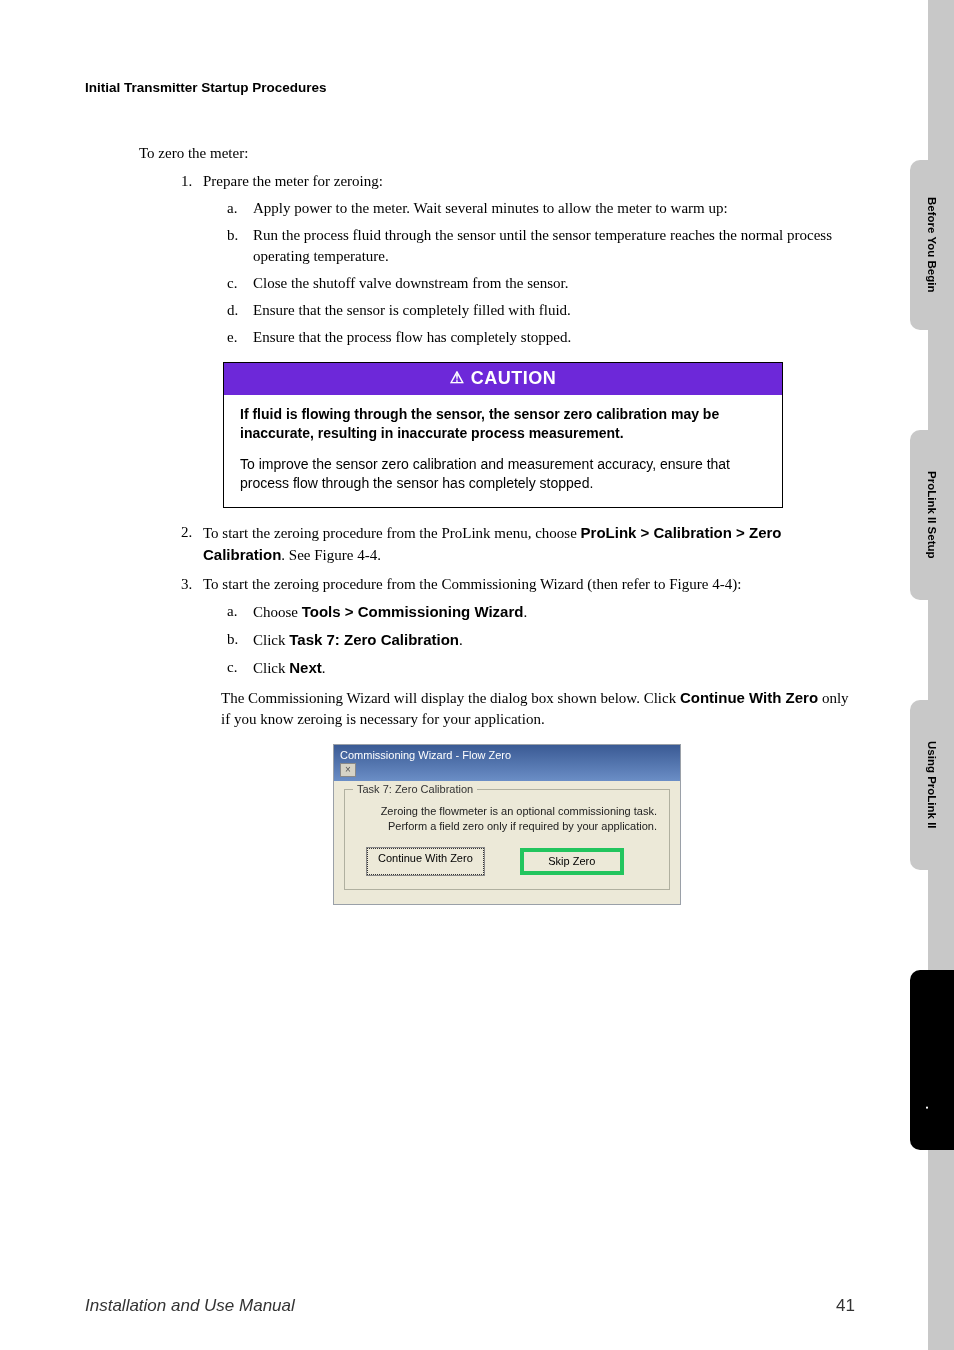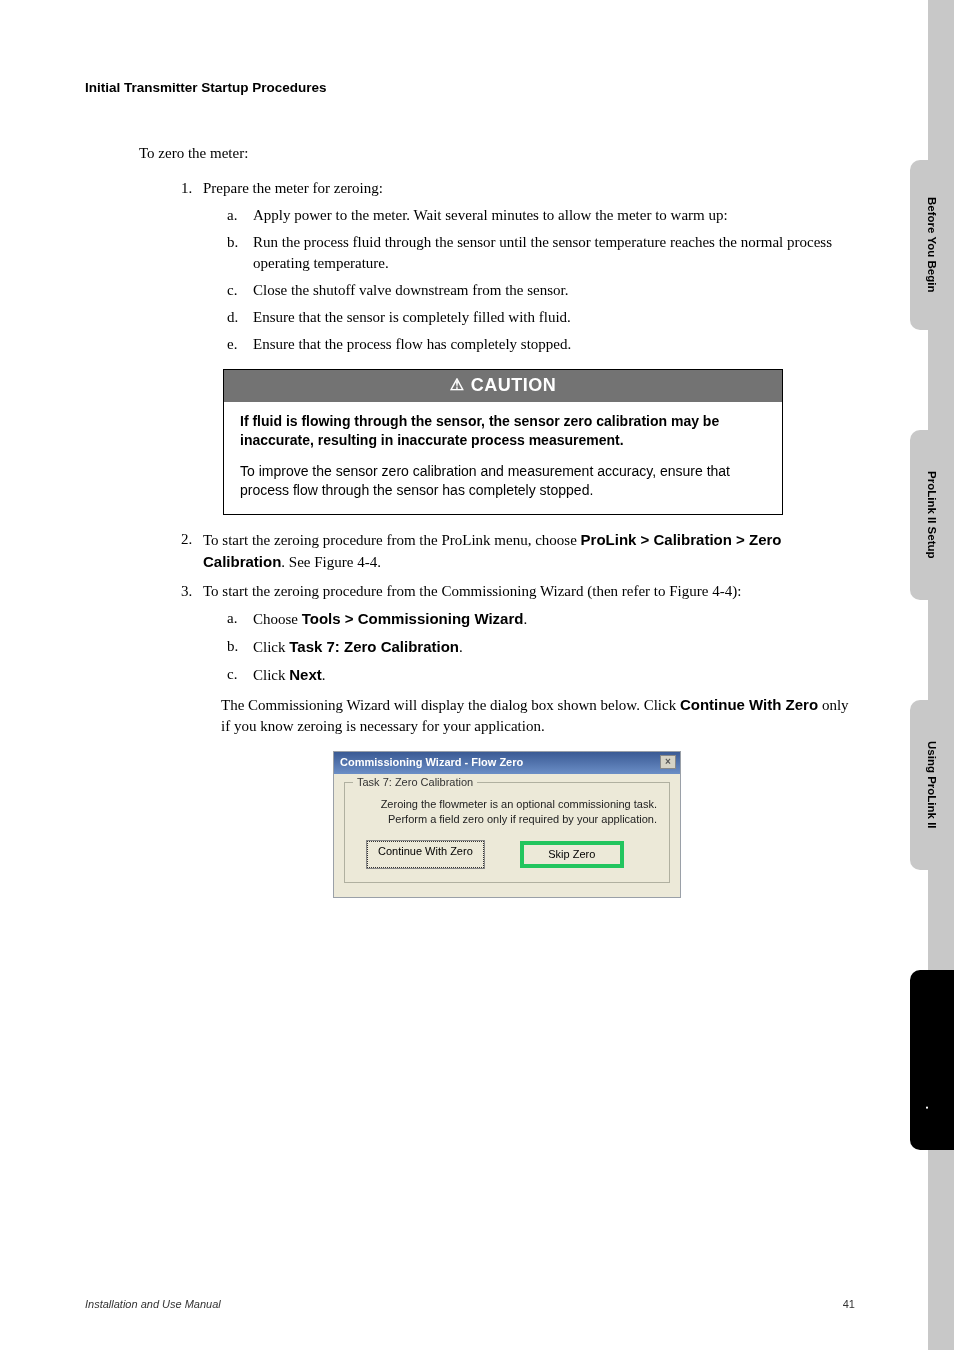--- a/index.html
+++ b/index.html
@@ -23,21 +23,21 @@
     font-weight: bold;
     font-size: 13.5px;
     margin-bottom: 48px;
   }
   .body-text {
     font-size: 15px;
     line-height: 1.4;
   }
   .intro {
     margin-left: 54px;
-    margin-bottom: 14px;
+    margin-bottom: 7px;
   }
   ol.level1 {
     list-style: none;
     margin-left: 96px;
   }
   ol.level1 > li {
     position: relative;
     margin-bottom: 8px;
     padding-left: 22px;
   }
@@ -77,21 +77,21 @@
     left: 0;
     top: 0;
   }
   .caution-box {
     width: 560px;
     margin: 14px 0 14px 20px;
     border: 1.5px solid #000;
     font-family: Arial, Helvetica, sans-serif;
   }
   .caution-header {
-    background: #737373;
+    background: #6d28d9;
     color: #fff;
     text-align: center;
     font-weight: bold;
     font-size: 18px;
     padding: 3px 0 4px 0;
     letter-spacing: 0.5px;
   }
   .caution-header .tri {
     font-size: 16px;
     vertical-align: 1px;
@@ -122,25 +122,26 @@
     width: 348px;
     margin: 14px 0 0 130px;
     font-family: Tahoma, Arial, sans-serif;
     font-size: 11px;
     border: 1px solid #9aa0a8;
     background: #ece9d8;
   }
   .dlg-title {
     background: linear-gradient(#3a5a94, #6b8ec6);
     color: #fff;
-    font-weight: bold;
+    font-weight: normal;
     font-size: 11px;
     padding: 3px 4px 4px 6px;
     display: flex;
     justify-content: space-between;
+    flex-direction: column;
   }
   .dlg-close {
     width: 16px;
     height: 14px;
     background: #d6d3c6;
     border: 1px solid #888;
     color: #555;
     font-size: 10px;
     text-align: center;
     line-height: 11px;
@@ -224,25 +225,25 @@
   }
   .tab-strip-dark {
     position: absolute;
     right: 0;
     width: 26px;
     background: #000;
   }
   
   .footer {
     position: absolute;
-    bottom: 40px;
+    bottom: 34px;
     left: 85px;
     width: 770px;
     font-family: Arial, Helvetica, sans-serif;
-    font-size: 11px;
+    font-size: 17px;
     font-style: italic;
     display: flex;
     justify-content: space-between;
     color: #333;
   }
   .footer .pgnum { font-style: normal; }
 </style>
 </head>
 <body>
 

